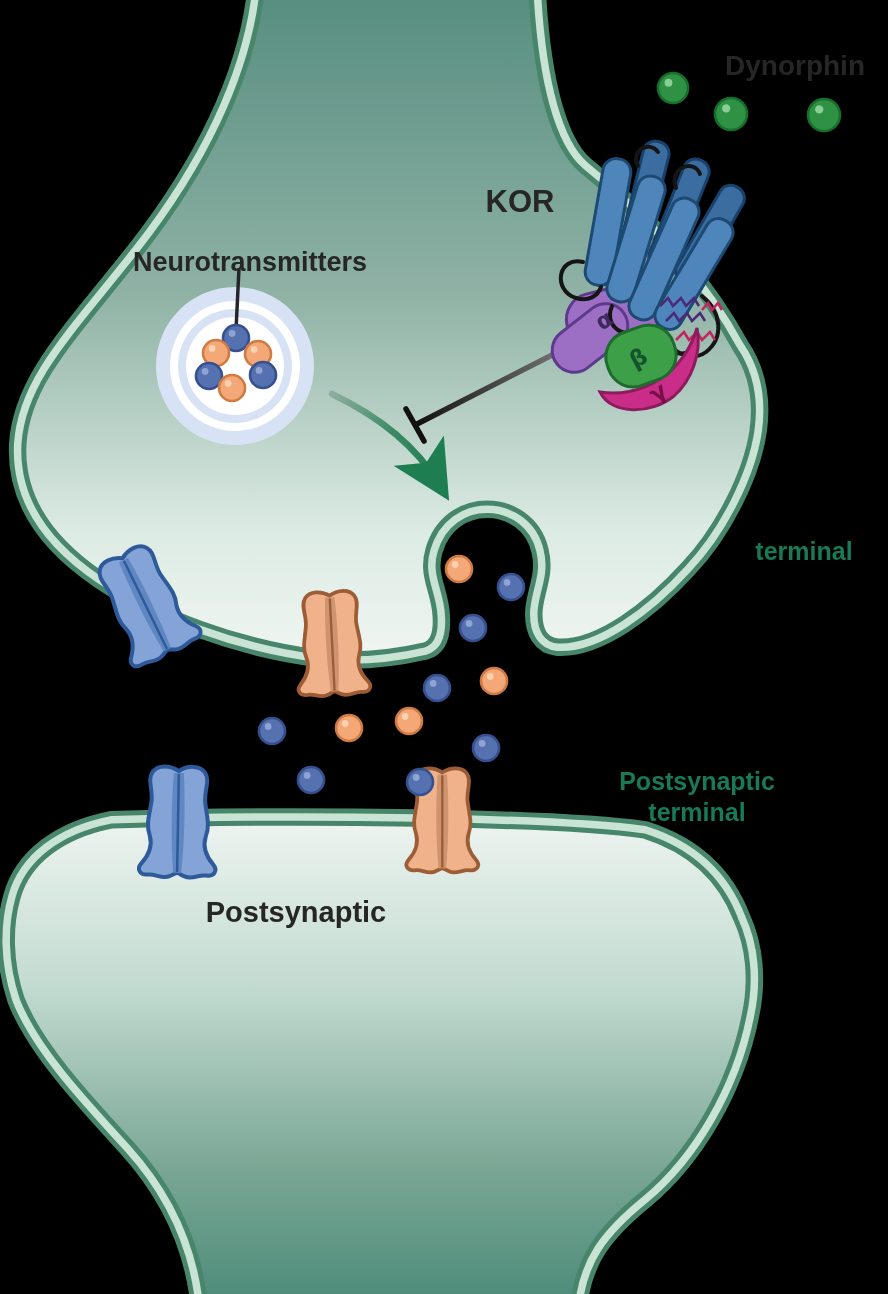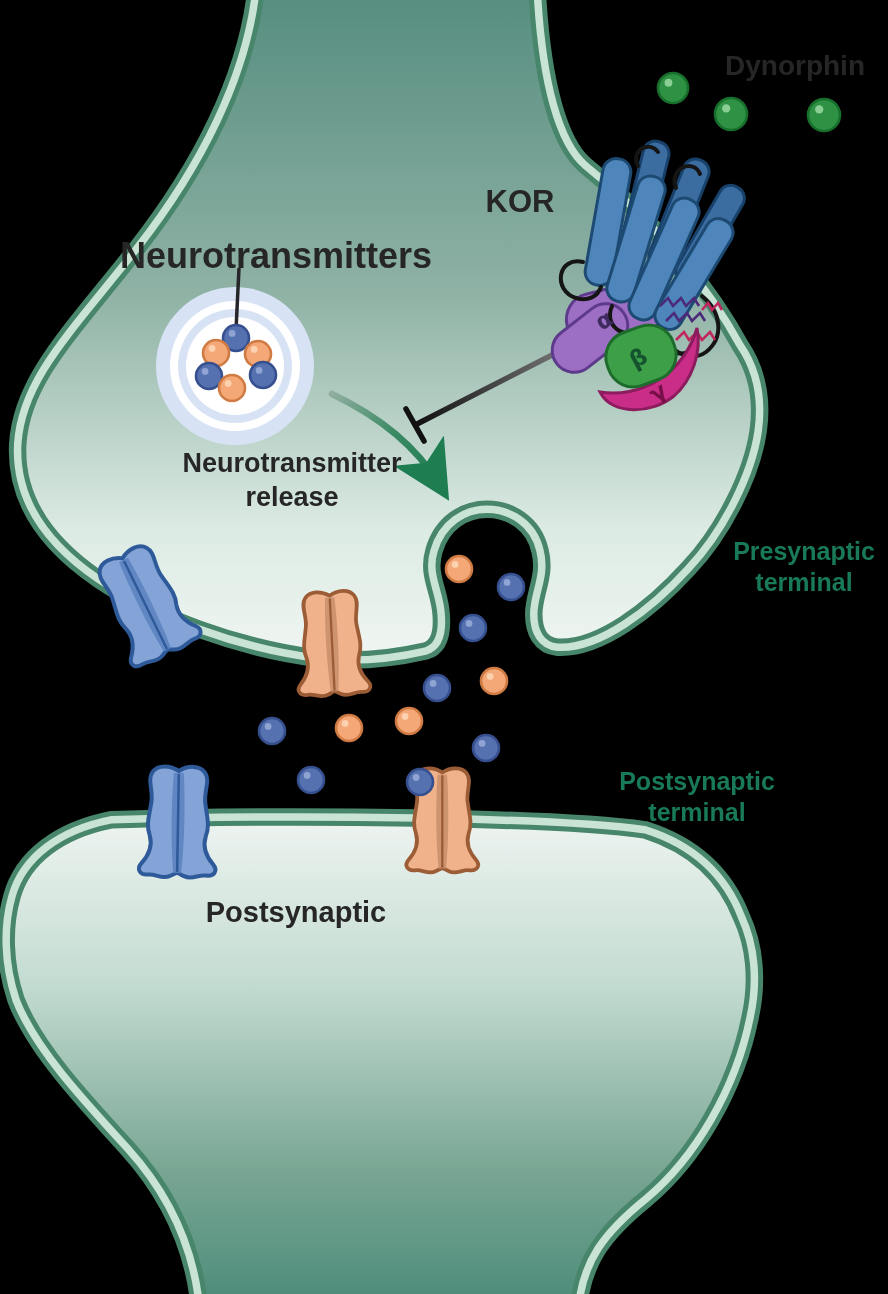--- a/index.html
+++ b/index.html
@@ -213,29 +213,24 @@
         <circle cx="307.1" cy="775.45" r="3.38" fill="#93a6d6" opacity="0.95"></circle>
         <circle cx="420" cy="782" r="13" fill="#5571b0" stroke="#36508f" stroke-width="2.6"></circle>
         <circle cx="416.1" cy="777.45" r="3.38" fill="#93a6d6" opacity="0.95"></circle>
       </g>
 </svg>
 
   <div class="lbl lbl-dark" style="left:700px;top:50px;width:190px;font-size:28px;">Dynorphin</div>
 
   <div class="lbl lbl-dark" style="left:480px;top:184px;width:80px;font-size:31px;">KOR</div>
 
-  <div class="lbl lbl-dark" style="left:120px;top:235px;width:260px;font-size:36px;">Neurotransmitters</div>
-
-  <div class="lbl lbl-dark" style="left:162px;top:446px;width:260px;font-size:27px;line-height:34px;">
-    <div>Neurotransmitter</div>
-    <div>release</div>
-  </div>
+  <div class="lbl lbl-dark" style="left:120px;top:247px;width:260px;font-size:27px;">Neurotransmitters</div>
+
 
   <div class="lbl lbl-green" style="left:722px;top:536px;width:164px;font-size:25px;line-height:31px;">
-    <div>Presynaptic</div>
     <div>terminal</div>
   </div>
 
   <div class="lbl lbl-green" style="left:602px;top:766px;width:190px;font-size:25px;line-height:31px;">
     <div>Postsynaptic</div>
     <div>terminal</div>
   </div>
 
   <div class="lbl lbl-dark" style="left:156px;top:894px;width:280px;font-size:29px;line-height:37px;">
     <div>Postsynaptic</div>

